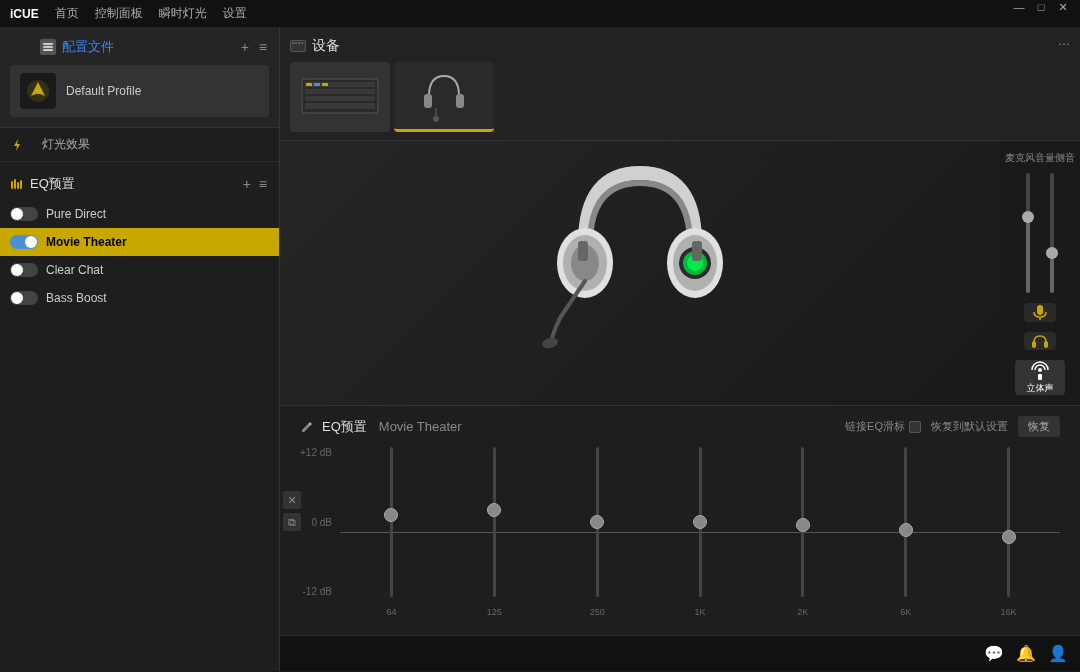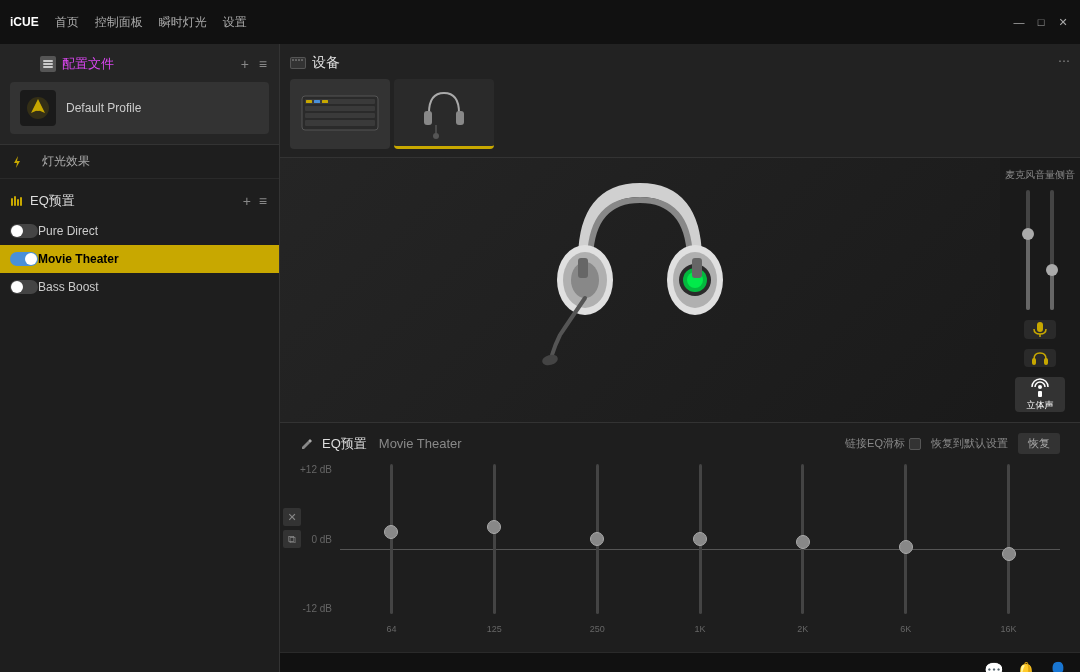--- a/index.html
+++ b/index.html
@@ -8,24 +8,23 @@
       height: 672px;
       background: #1a1a1a;
       font-family: 'Microsoft YaHei', Arial, sans-serif;
       color: #ccc;
       overflow: hidden;
       font-size: 12px;
     }
 
     
     #title-bar {
-      height: 44px;
+      height: 27px;
       background: #111;
       display: flex;
-      align-items: center;
       padding: 0 10px;
       justify-content: space-between;
     }
     #title-bar-left {
       display: flex;
       align-items: center;
       gap: 16px;
       font-size: 12px;
       color: #aaa;
     }
@@ -73,21 +72,21 @@
       display: flex;
       align-items: center;
       justify-content: space-between;
       margin-bottom: 8px;
     }
     #profile-header-left {
       display: flex;
       align-items: center;
       gap: 6px;
       font-size: 13px;
-      color: #d946ef;
+      color: #3b82f6;
       padding-left: 30px;
     }
     .section-icon {
       width: 16px;
       height: 16px;
       background: #555;
       border-radius: 2px;
       display: flex;
       align-items: center;
       justify-content: center;
@@ -156,20 +155,21 @@
       font-size: 14px;
       padding: 2px;
     }
 
     
     .preset-item {
       display: flex;
       align-items: center;
       padding: 7px 10px;
       cursor: pointer;
+      gap: 8px;
     }
     .preset-item.active {
       background: #c8a800;
     }
     .preset-item.active .preset-label {
       color: #000;
       font-weight: bold;
     }
     .toggle-switch {
       width: 28px;
@@ -601,20 +601,26 @@
       </div>
 
       <div class="preset-item active">
         <div class="toggle-switch on">
           <div class="toggle-knob"></div>
         </div>
         <span class="preset-label">Movie Theater</span>
       </div>
 
 
+      <div class="preset-item">
+        <div class="toggle-switch">
+          <div class="toggle-knob"></div>
+        </div>
+        <span class="preset-label">Clear Chat</span>
+      </div>
 
       <div class="preset-item">
         <div class="toggle-switch">
           <div class="toggle-knob"></div>
         </div>
         <span class="preset-label">Bass Boost</span>
       </div>
     </div>
 
     <div style="position:relative;">

